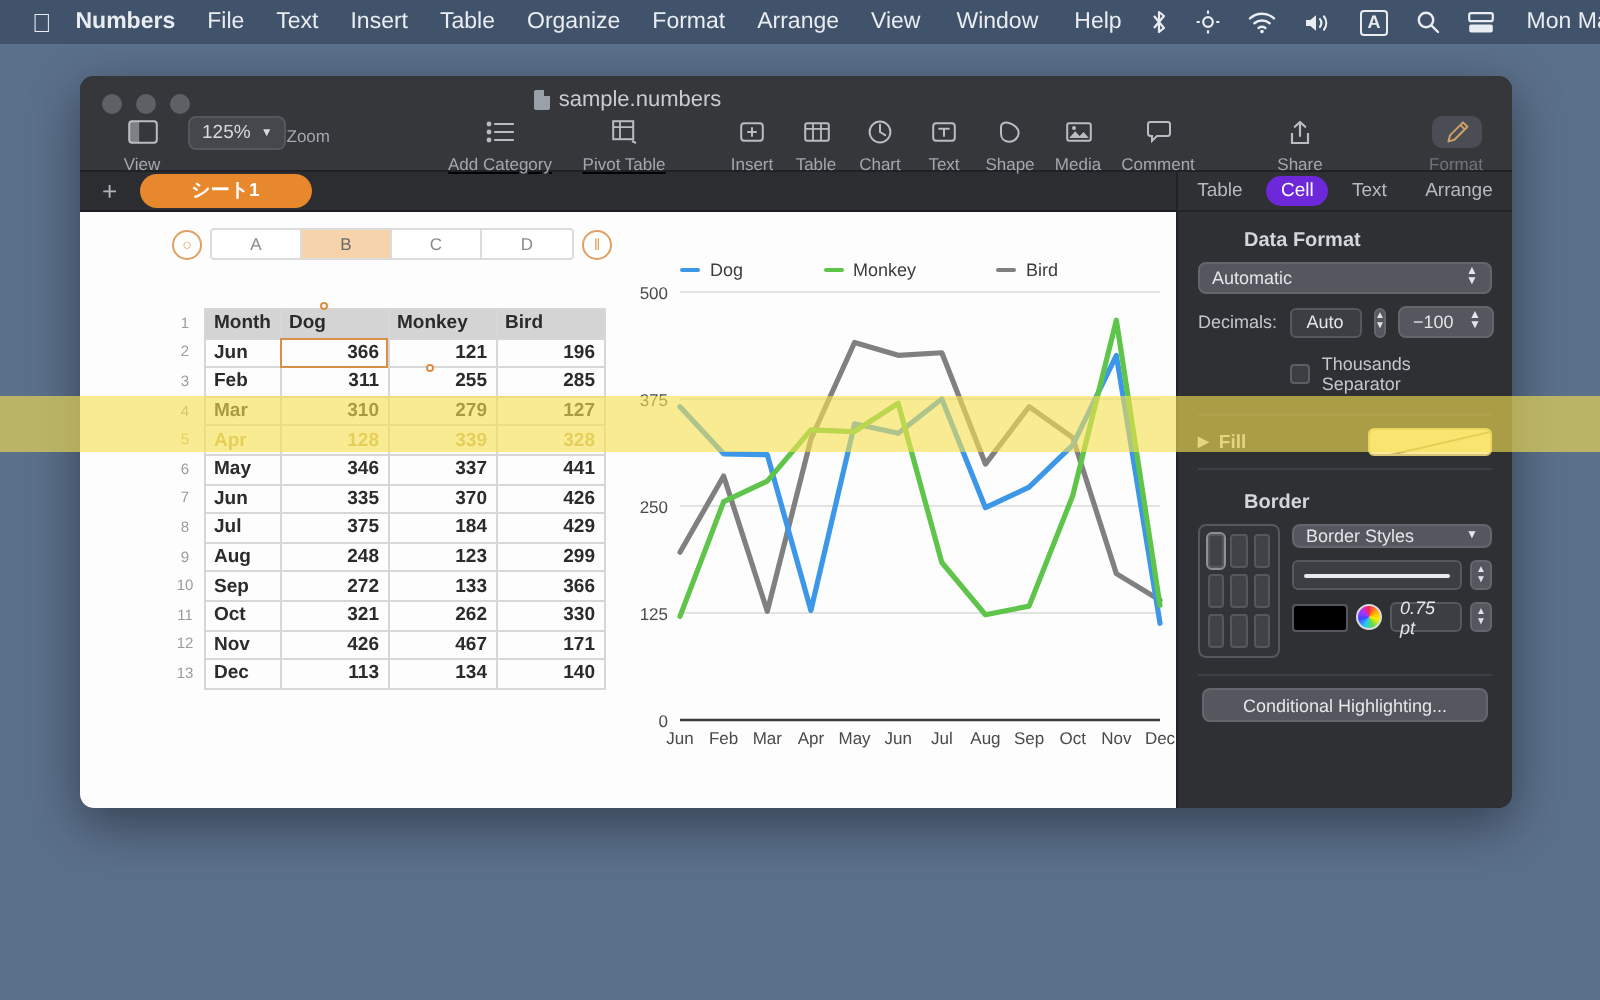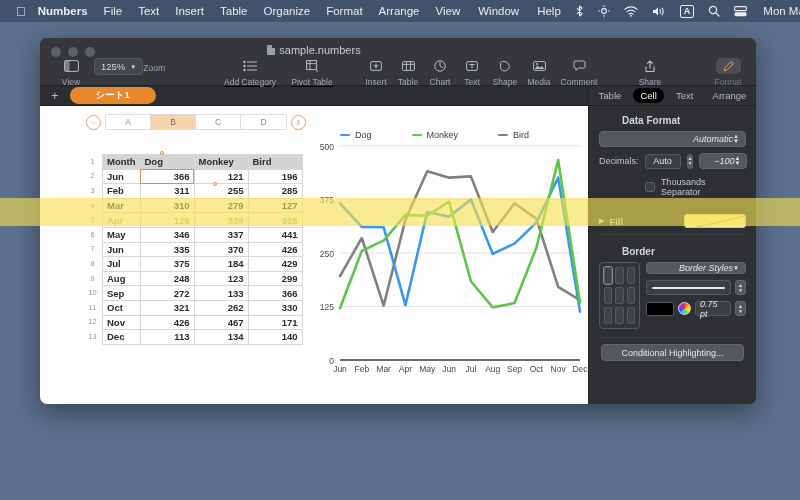--- a/index.html
+++ b/index.html
@@ -171,29 +171,28 @@
     position: absolute; left: 548px; top: 48px;
     width: 168px; height: 318px;
     background: #2e3034;
     border-left: 1px solid #202225;
   }
   #insptabs {
     height: 20px; display: flex; align-items: center; justify-content: space-around;
     font-size: 9.5px; color: #b6bac0; border-bottom: 1px solid #212326;
   }
   #insptabs .it { padding: 2px 7px; border-radius: 8px; }
-  #insptabs .it.act { background: #000000; color: #fff; }
+  #insptabs .it.act { background: #6d28d9; color: #fff; }
   .secthead { color: #d3d6db; font-size: 10px; font-weight: bold; padding: 9px 10px 5px; margin-left: 23px; }
   .row { display: flex; align-items: center; padding: 0 10px 6px; gap: 6px; }
   .popbtn {
     background: #54575d; border: 0.5px solid #63666c; border-radius: 4px;
     color: #e2e5ea; font-size: 9px; height: 16px;
     display: flex; align-items: center; padding: 0 6px; flex: 1;
-    justify-content: flex-end;
-    font-style: italic;
+    justify-content: space-between;
   }
   .fld {
     background: #3b3e43; border: 0.5px solid #55585e; border-radius: 3px;
     color: #e2e5ea; font-size: 9px; height: 15px; min-width: 36px;
     display: flex; align-items: center; justify-content: center; padding: 0 4px;
   }
   .stepper {
     width: 11px; height: 15px; background: #54575d; border-radius: 3px;
     border: 0.5px solid #63666c; display: flex; flex-direction: column;
     align-items: center; justify-content: center; color: #dfe2e7; font-size: 5px; line-height: 5px;

